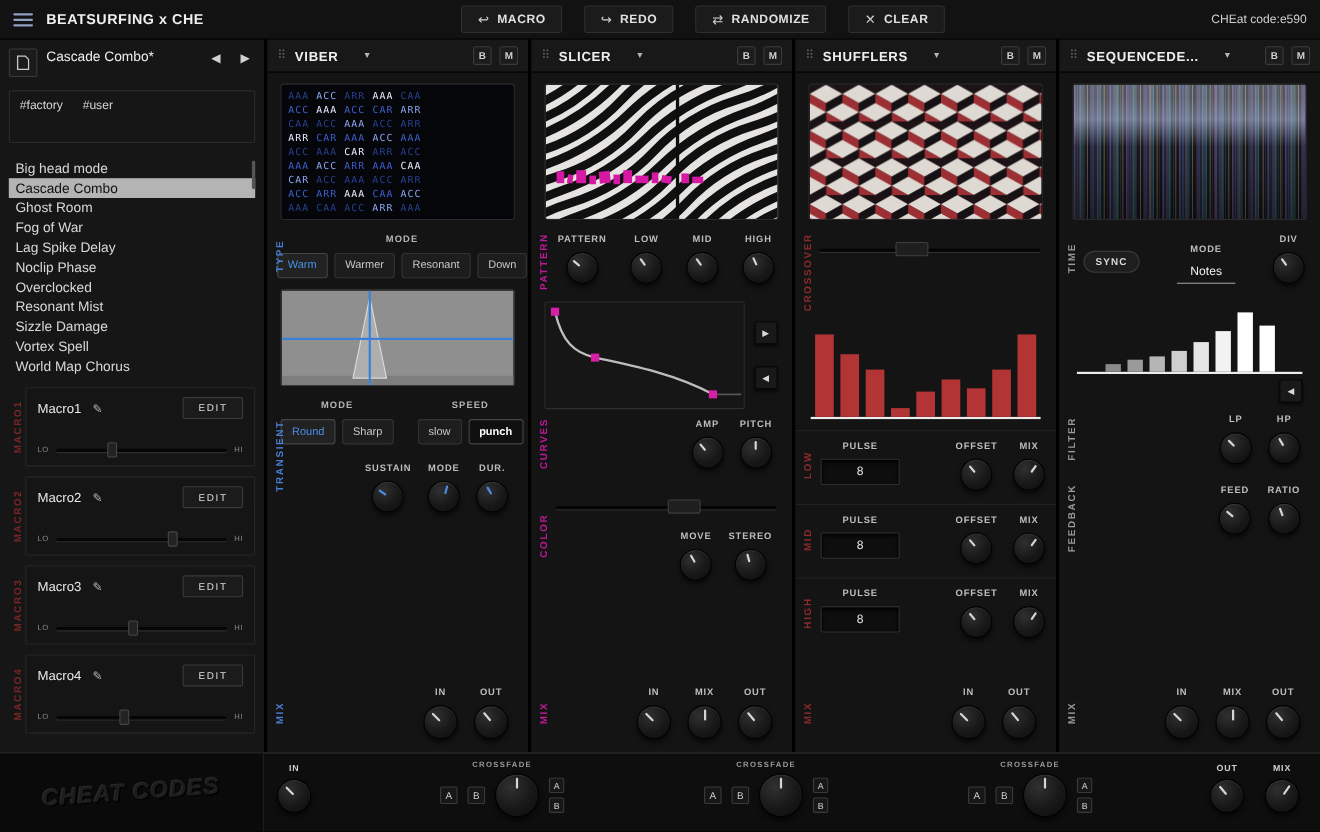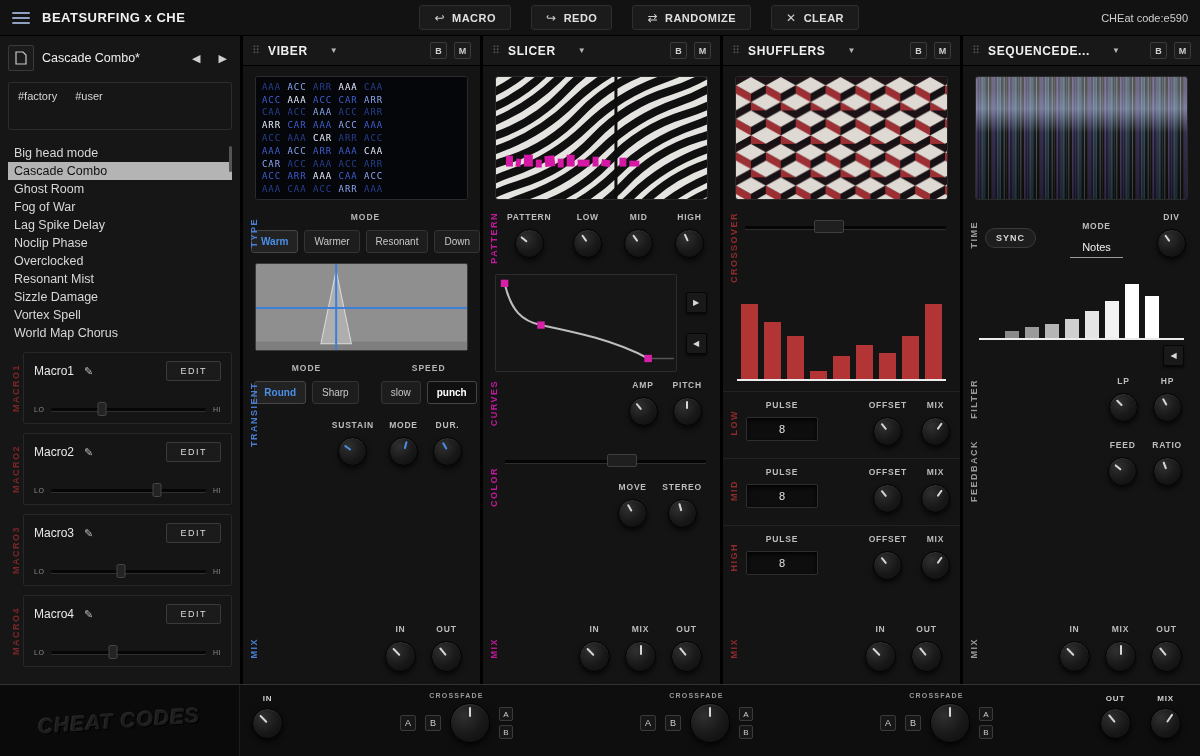--- a/index.html
+++ b/index.html
@@ -16,21 +16,21 @@
   .tb-flex { flex:1; }
   .tb-btn { display:flex; align-items:center; gap:7px; background:#1b1b1b; border:1px solid #2e2e2e; border-radius:3px; height:25px; padding:0 14px; font-size:11px; font-weight:bold; color:#e0e0e0; letter-spacing:.5px; margin-right:8px; }
   .tb-ico { font-size:12px; color:#cfcfcf; font-weight:normal; }
   .cheat { font-size:11px; color:#cfcfcf; }
 
   
   .main { height:648px; flex:none; display:grid; grid-template-columns:240px repeat(4,1fr); column-gap:3px; background:#000; }
 
   
   .sidebar { background:#161616; padding:8px; display:flex; flex-direction:column; overflow:hidden; }
-  .preset-row { display:flex; align-items:center; gap:8px; height:28px; flex:none; }
+  .preset-row { display:flex; align-items:flex-start; gap:8px; height:28px; flex:none; }
   .doc-ico { width:26px; height:26px; border:1px solid #3a3a3a; background:#1b1b1b; border-radius:2px; display:flex; align-items:center; justify-content:center; flex:none; }
   .preset-name { flex:1; font-size:12.5px; color:#eee; white-space:nowrap; overflow:hidden; }
   .nav-arrow { color:#d0d0d0; font-size:11px; padding:2px 5px; }
   .tagbox { margin-top:10px; border:1px solid #2c2c2c; border-radius:2px; height:48px; padding:7px 9px; display:flex; gap:18px; align-items:flex-start; flex:none; }
   .tag { font-size:11px; color:#d6d6d6; }
   .plist { margin-top:14px; position:relative; flex:none; }
   .litem { height:18px; line-height:18px; padding:0 6px; font-size:12.5px; color:#d8d8d8; white-space:nowrap; overflow:hidden; }
   .litem.selected { background:#b4b4b4; color:#101010; }
   .pscroll { position:absolute; right:0; top:2px; width:3px; height:26px; background:#555; border-radius:2px; }
   .macros { margin-top:10px; display:flex; flex-direction:column; gap:9px; flex:1; }
@@ -62,21 +62,21 @@
   .display svg { display:block; width:100%; height:100%; }
 
   .sec { display:flex; padding:6px 10px 6px 3px; flex:none; }
   .rail { width:15px; display:flex; align-items:center; justify-content:center; flex:none; }
   .sec-body { flex:1; min-width:0; }
   .c-blue { color:#4a7fd6; } .c-mag { color:#c2199c; } .c-red { color:#8f2b2b; } .c-gray { color:#9a9a9a; }
 
   .sec-label { font-size:8.5px; font-weight:bold; color:#b5b5b5; letter-spacing:1px; text-align:center; margin-bottom:8px; }
   .chips { display:flex; gap:6px; justify-content:center; }
   .chip { border:1px solid #333; background:#1d1d1d; border-radius:3px; padding:5px 9px; font-size:10px; color:#c8c8c8; white-space:nowrap; }
-  .chip.on-blue { color:#4a8fe8; font-weight:bold; background:#222; border-color:#454545; }
+  .chip.on-blue { color:#4a8fe8; font-weight:normal; background:#222; border-color:#454545; }
   .chip.on-white { color:#fff; font-weight:bold; background:#101010; border-color:#454545; }
 
   .kunit { display:flex; flex-direction:column; align-items:center; }
   .klabel { font-size:8.5px; font-weight:bold; color:#bdbdbd; letter-spacing:.8px; margin-bottom:7px; }
   .knob { --size:34px; width:var(--size); height:var(--size); border-radius:50%; flex:none;
           background:radial-gradient(circle at 35% 30%, #303030, #181818 55%, #0d0d0d);
           border:1px solid #020202; box-shadow:0 3px 5px rgba(0,0,0,.65), inset 0 1px 1px rgba(255,255,255,.09); position:relative; }
   .knob::after { content:""; position:absolute; left:calc(50% - 1px); top:3px; width:2px; height:10px; background:#d6d6d6; border-radius:1px;
                  transform-origin:1px calc(var(--size)/2 - 4px); transform:rotate(var(--rot,-40deg)); }
   .knob.blue::after { background:#4a8fe8; }

